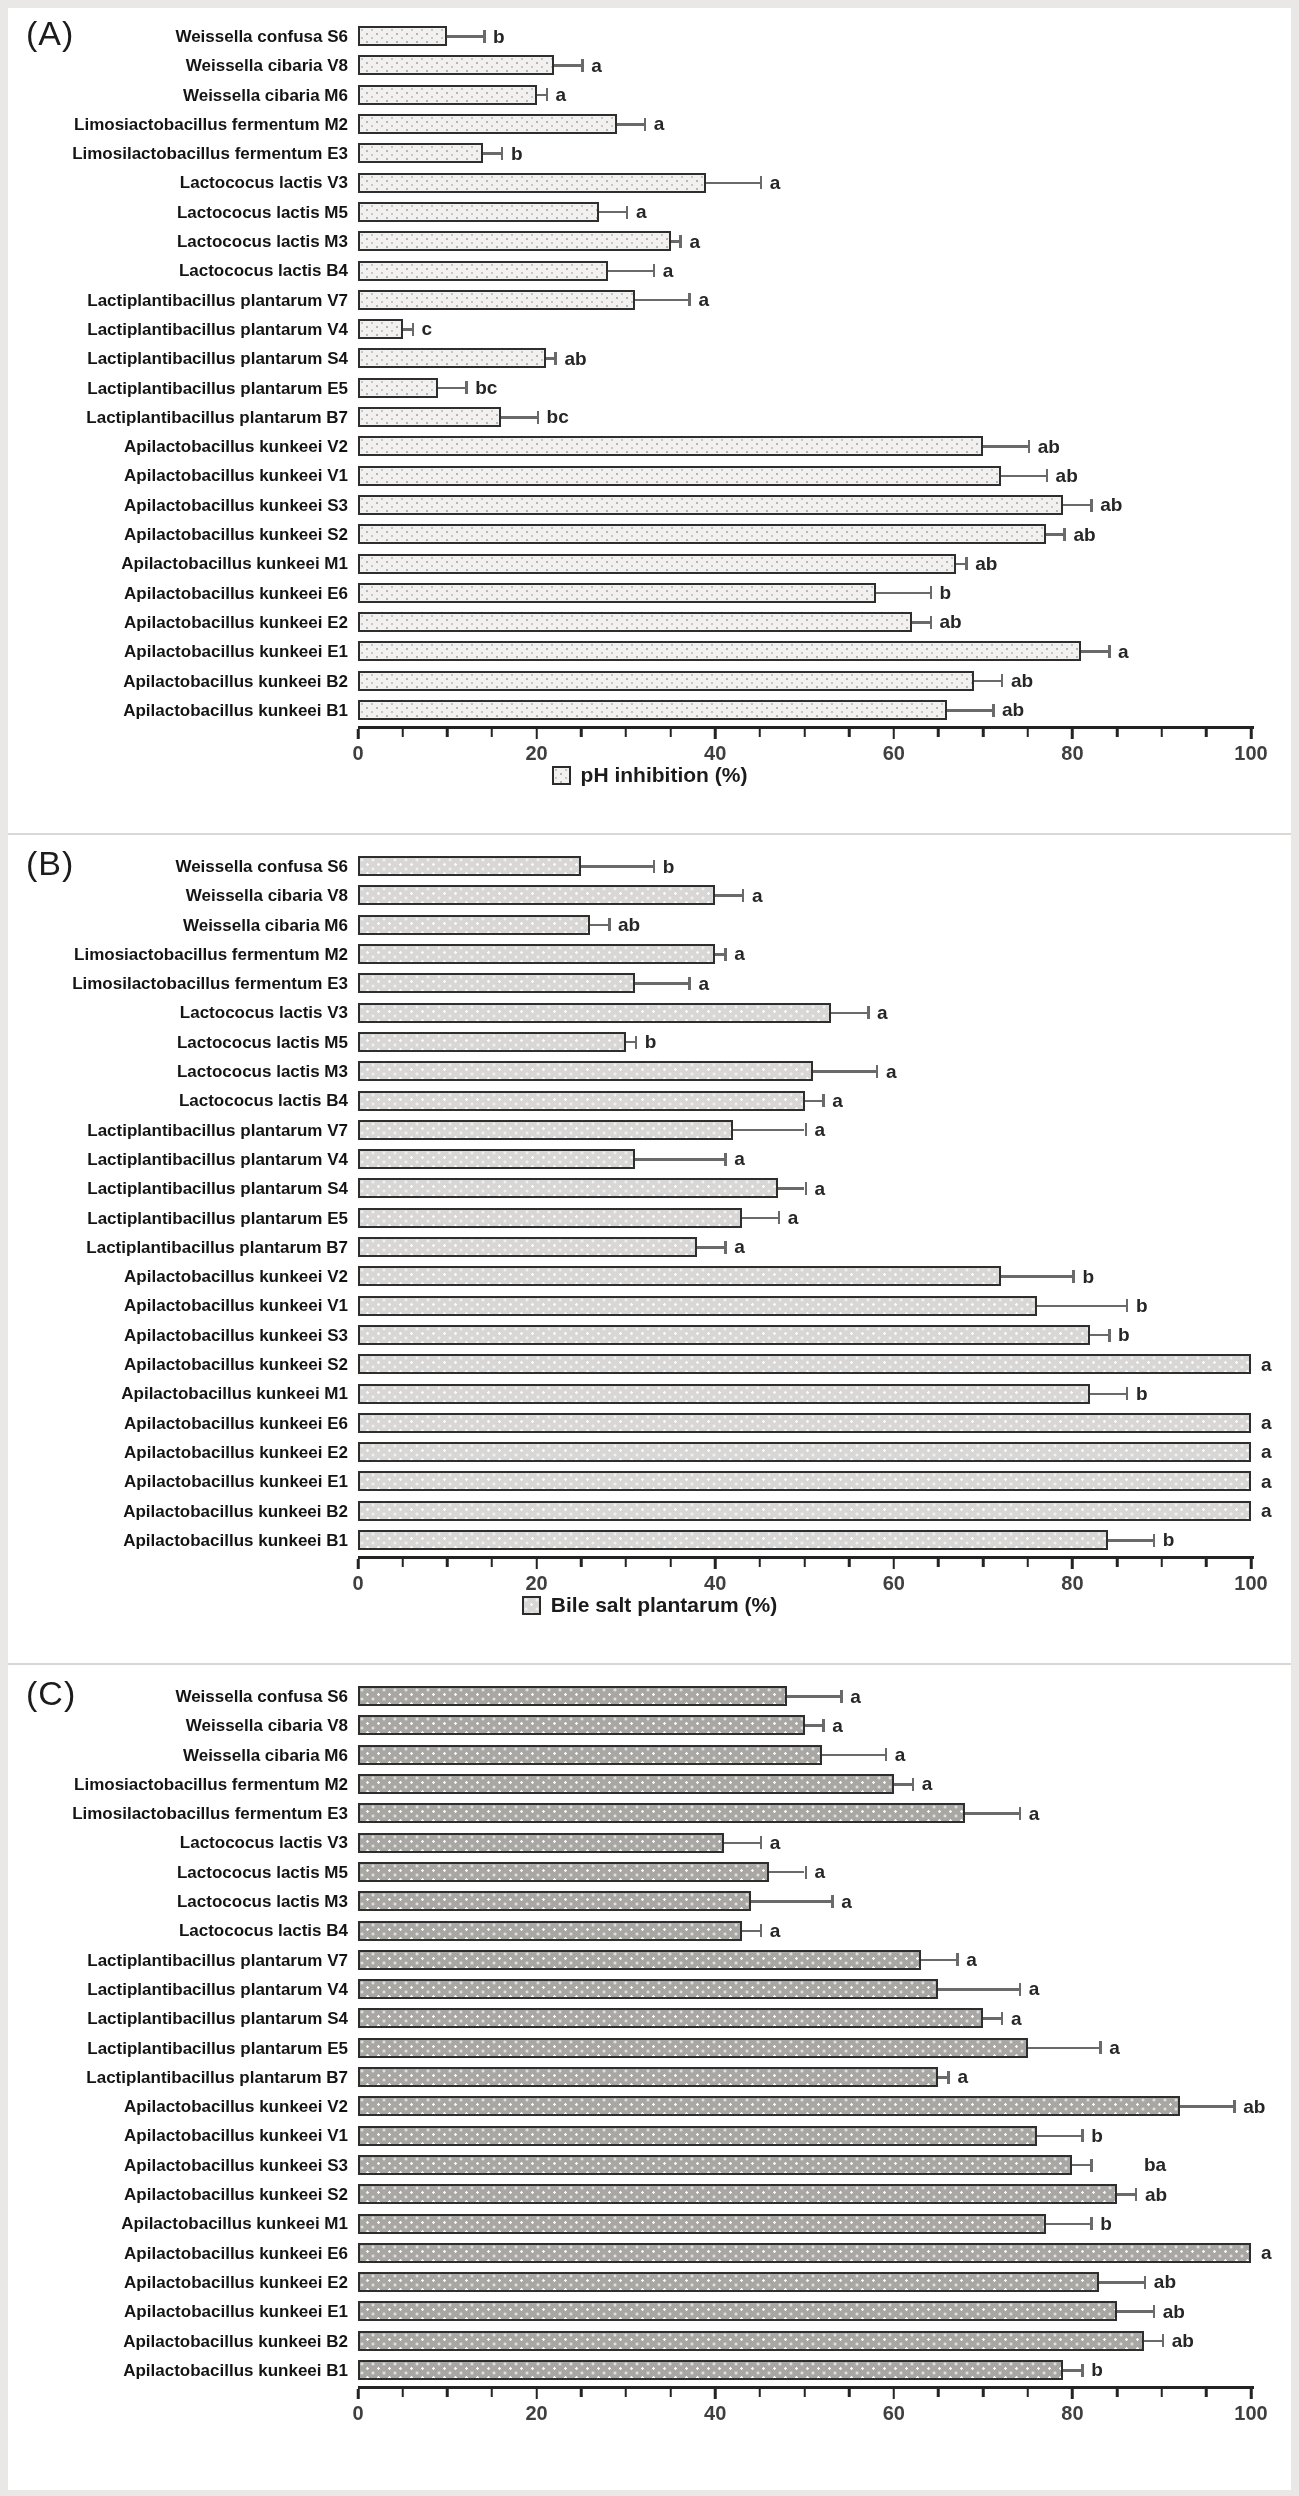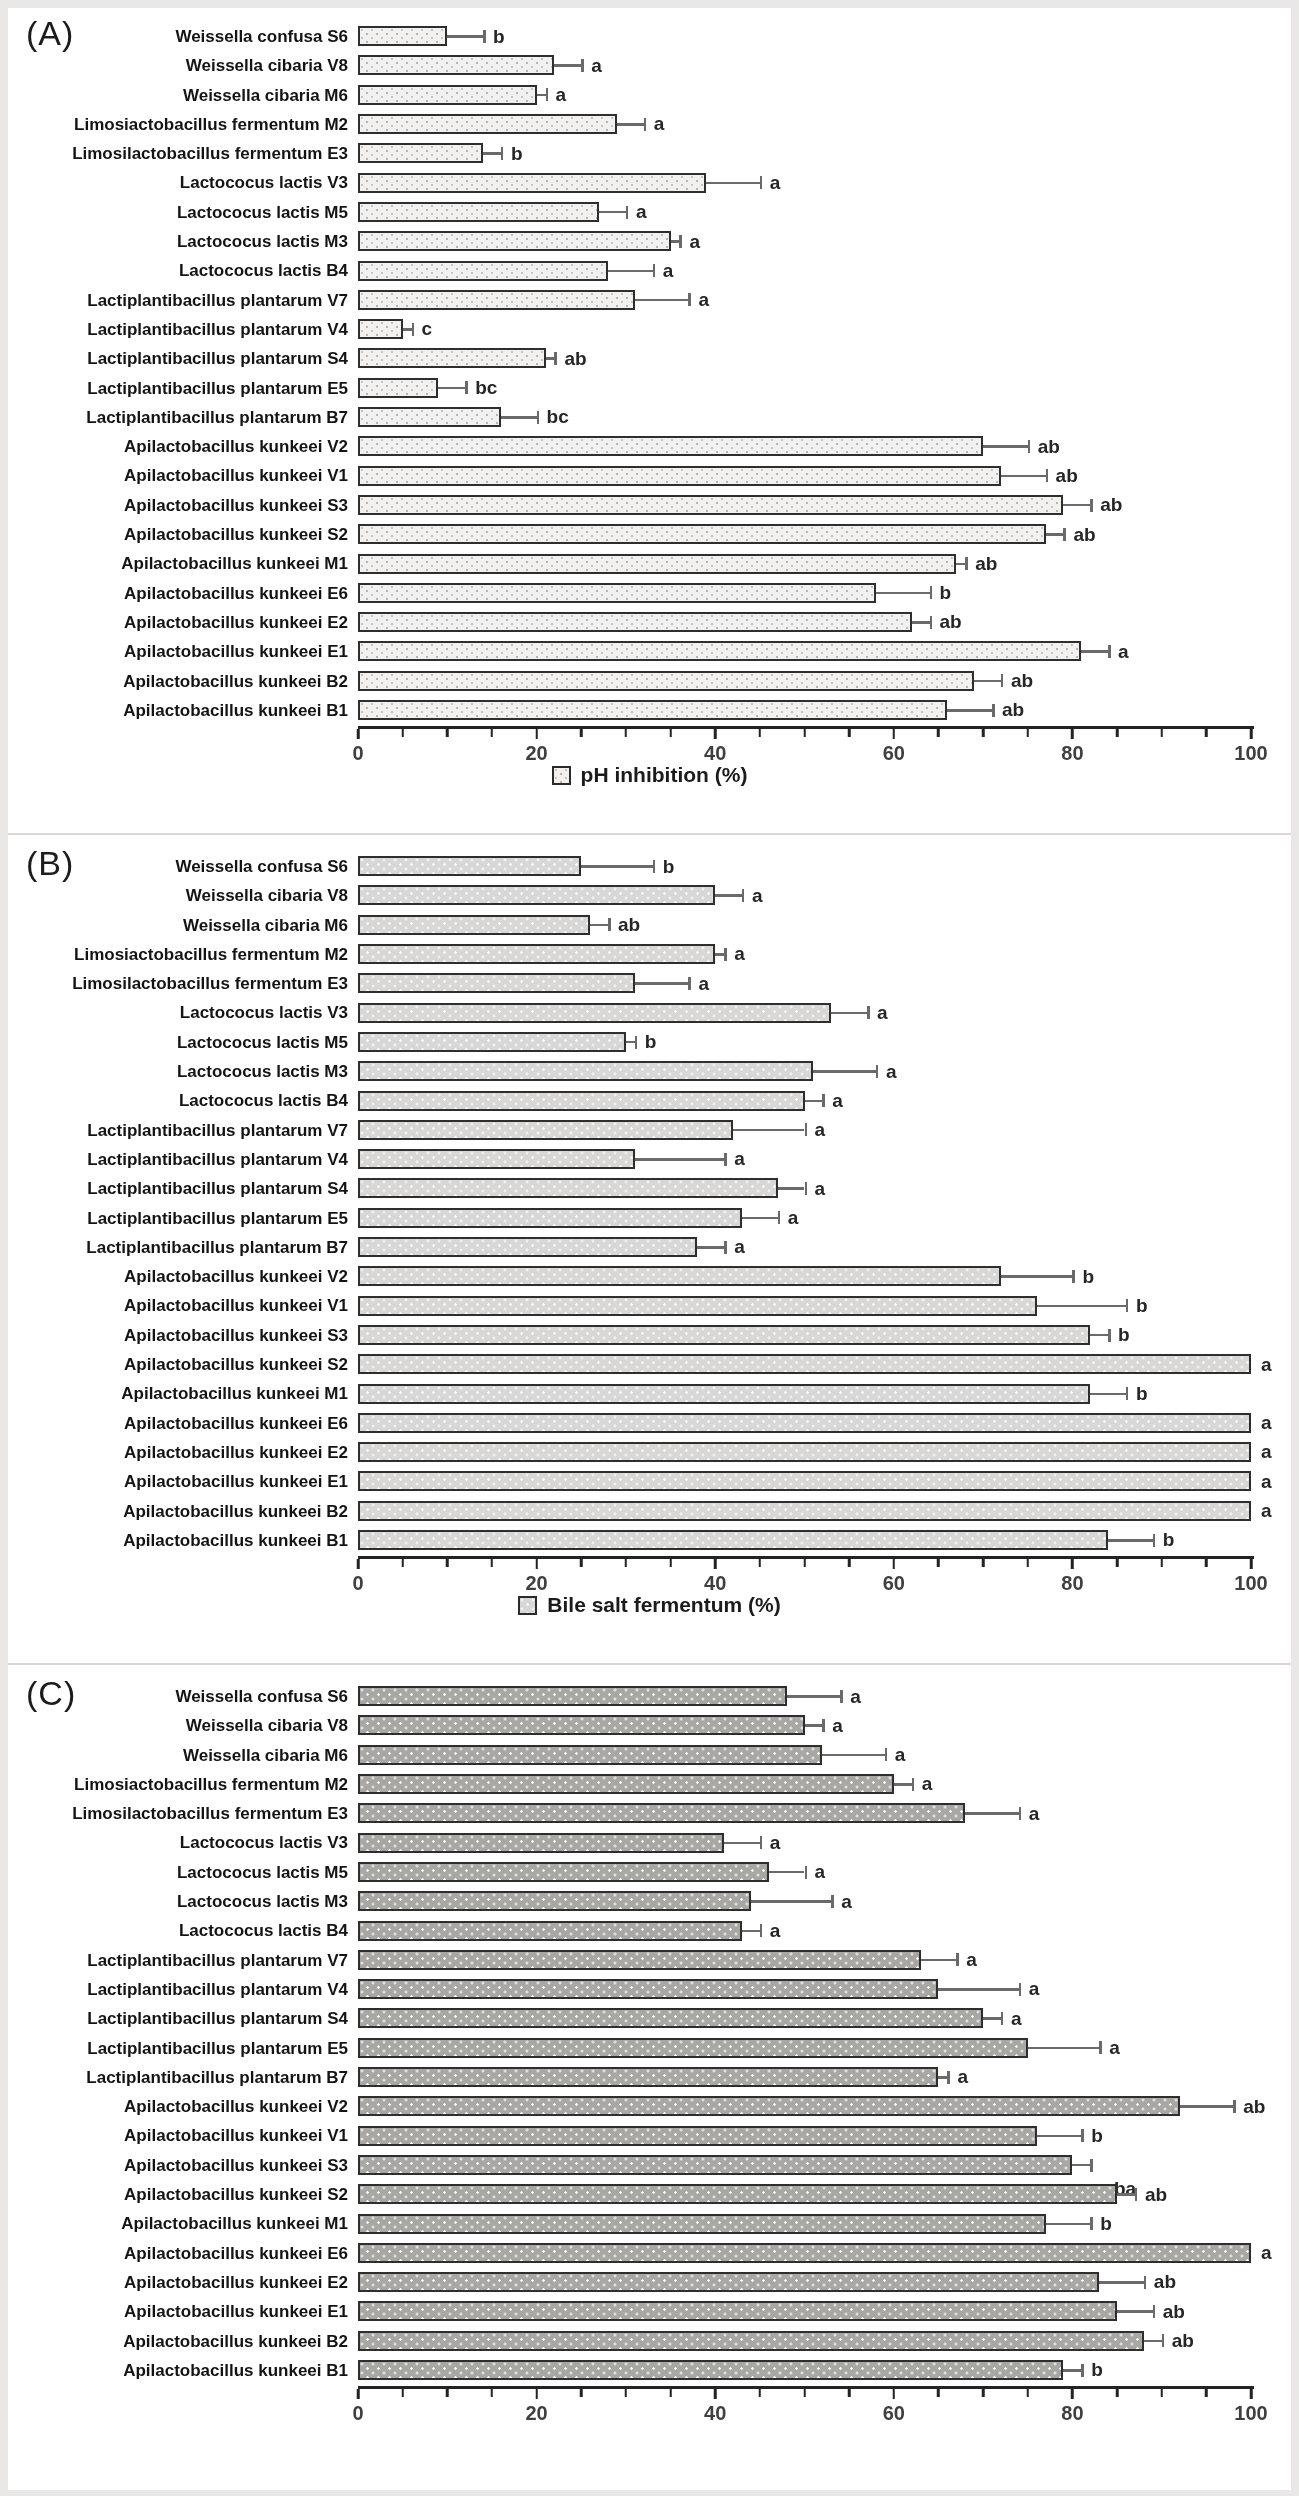--- a/index.html
+++ b/index.html
@@ -565,21 +565,21 @@
         <div class="tick major" style="left: 893px;"></div>
         <span class="tick-num" style="left: 0px;">0</span>
         <span class="tick-num" style="left: 178.6px;">20</span>
         <span class="tick-num" style="left: 357.2px;">40</span>
         <span class="tick-num" style="left: 535.8px;">60</span>
         <span class="tick-num" style="left: 714.4px;">80</span>
         <span class="tick-num" style="left: 893px;">100</span>
       </div>
       <div class="legend">
         <span class="legend-marker fill-b"></span>
-        <span class="legend-label">Bile salt fermentum (%)</span>
+        <span class="legend-label">Bile salt plantarum (%)</span>
       </div>
     </section>
     <div class="separator"></div>
     <section class="panel">
       <div class="panel-letter">(C)</div>
       <div class="rows">
         <div class="row">
           <div class="cat-label">Weissella confusa S6</div>
           <div class="plot">
             <div class="bar fill-c" style="width: 428.64px;"></div>
@@ -722,21 +722,21 @@
             <div class="err-cap" style="left: 723.33px;"></div>
             <span class="sig" style="left: 733.33px;">b</span>
           </div>
         </div>
         <div class="row">
           <div class="cat-label">Apilactobacillus kunkeei S3</div>
           <div class="plot">
             <div class="bar fill-c" style="width: 714.4px;"></div>
             <div class="err-line" style="left: 714.4px; width: 17.86px;"></div>
             <div class="err-cap" style="left: 732.26px;"></div>
-            <span class="sig" style="left: 756px; margin-top: 24px;">ba</span>
+            <span class="sig" style="left: 786px;">ba</span>
           </div>
         </div>
         <div class="row">
           <div class="cat-label">Apilactobacillus kunkeei S2</div>
           <div class="plot">
             <div class="bar fill-c" style="width: 759.05px;"></div>
             <div class="err-line" style="left: 759.05px; width: 17.86px;"></div>
             <div class="err-cap" style="left: 776.91px;"></div>
             <span class="sig" style="left: 786.91px;">ab</span>
           </div>

